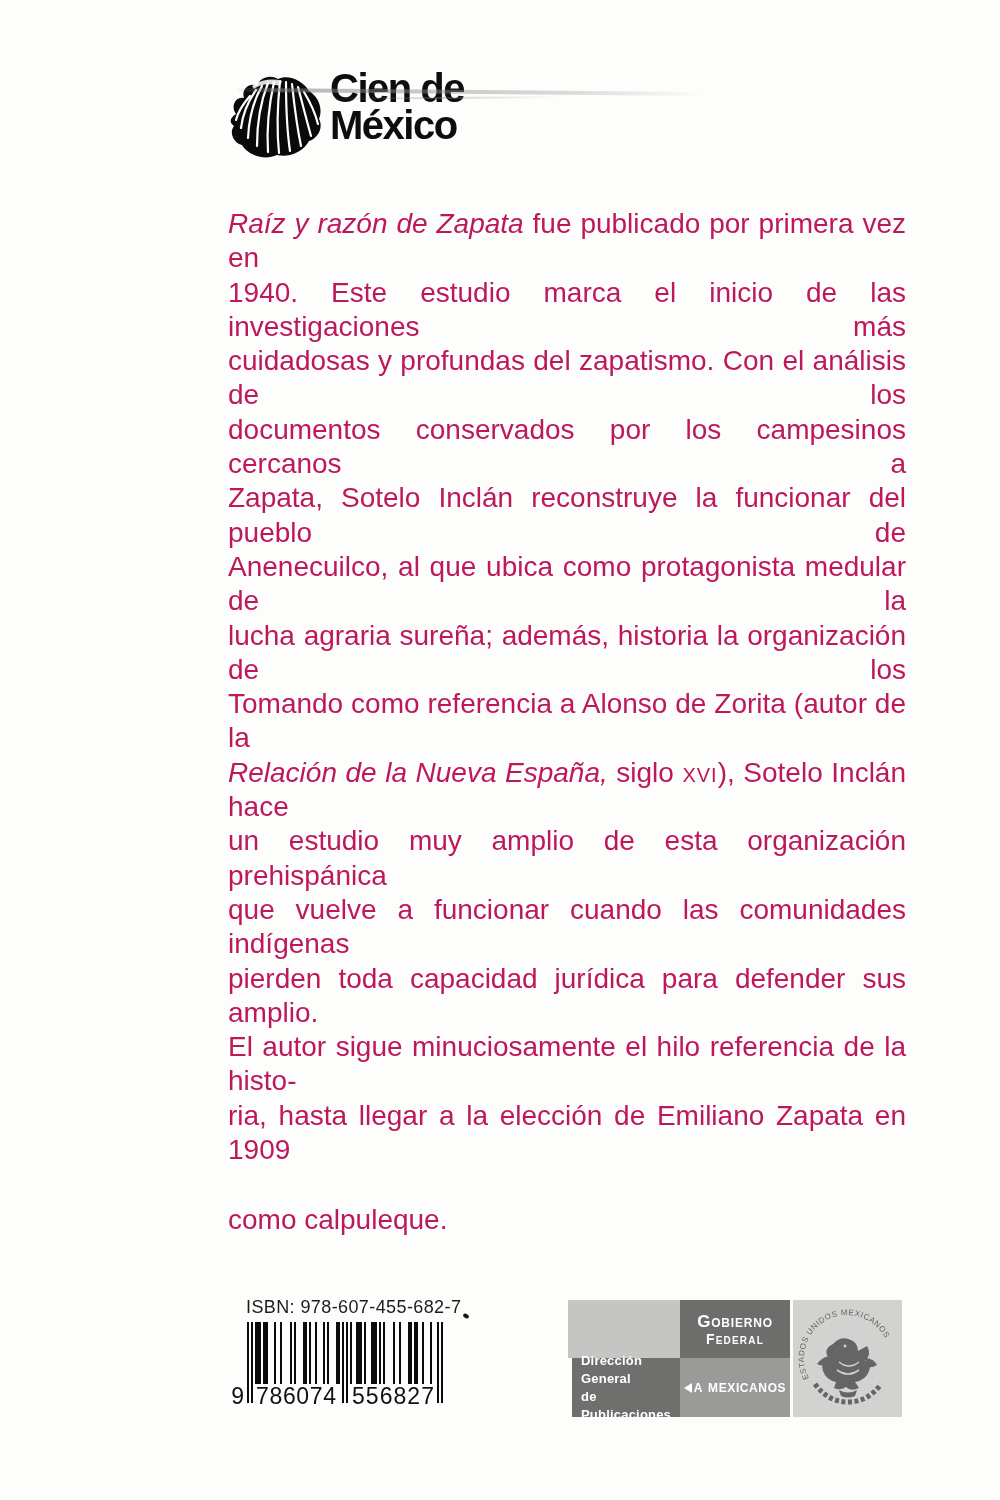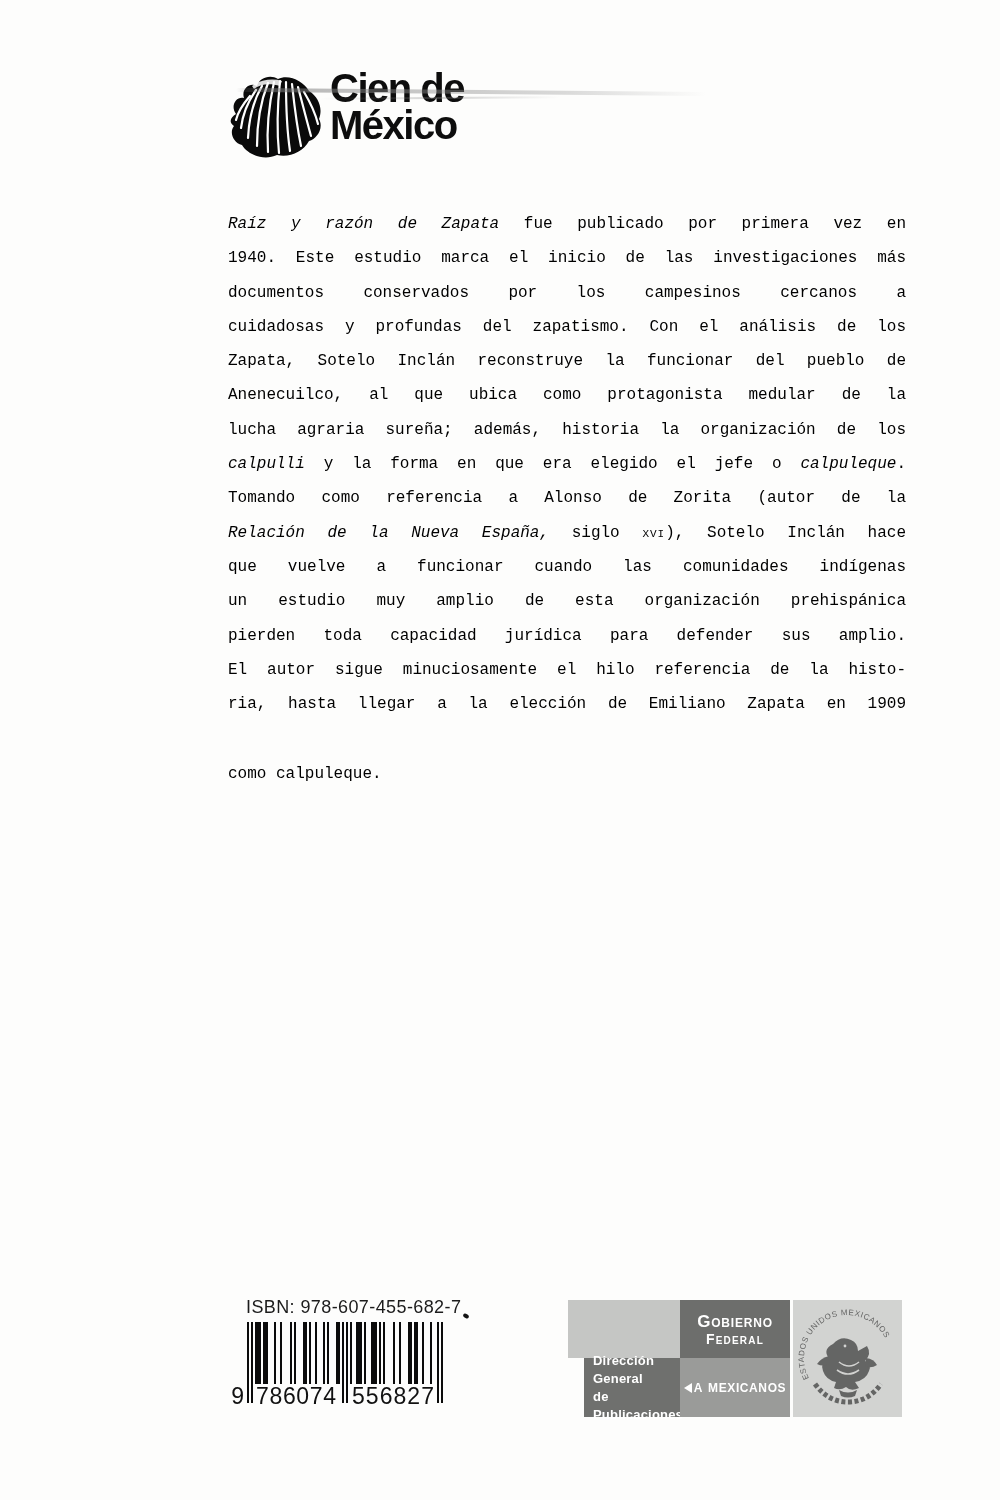--- a/index.html
+++ b/index.html
@@ -29,22 +29,22 @@
   }
   .scratch2 {
     position: absolute; left: 320px; top: 97px; width: 240px; height: 2px;
     background: linear-gradient(90deg, rgba(130,130,130,0), rgba(130,130,130,.35), rgba(130,130,130,0));
     transform: rotate(-0.4deg);
   }
 
   
   .blurb {
     position: absolute; left: 228px; top: 207px; width: 678px;
-    font-family: Liberation Mono, monospace;
-    font-size: 16px; line-height: 34.3px; color: #000000;
+    font-family: Liberation Sans, sans-serif;
+    font-size: 28px; line-height: 34.3px; color: #be185d;
   }
   .blurb .line { text-align: justify; text-align-last: justify; -moz-text-align-last: justify; }
   .blurb .line.last { text-align-last: left; margin-top: 36px; -moz-text-align-last: left; }
   .blurb .it { font-style: italic; }
   .blurb .sc { font-variant: small-caps; letter-spacing: 1px; }
 
   
   .isbn-label {
     position: absolute; left: 246px; top: 1297px;
     font-size: 18px; letter-spacing: 0.4px; color: #1c1c1c; white-space: nowrap;
@@ -65,21 +65,21 @@
     position: absolute; left: 463px; top: 1314px; width: 6px; height: 4px;
     background: #141414; border-radius: 2px; transform: rotate(28deg);
   }
 
   
   .pub-grid { position: absolute; left: 568px; top: 1300px; width: 334px; height: 117px; }
   .cell { position: absolute; }
   .cell-empty    { left: 0;    top: 0;    width: 112px; height: 58px; }
   .cell-gobierno { left: 112px; top: 0;   width: 110px; height: 58px;
                    display: flex; flex-direction: column; align-items: center; justify-content: center; }
-  .cell-direccion{ left: 16px;    top: 58px; width: 112px; height: 59px;
+  .cell-direccion{ left: 4px;    top: 58px; width: 112px; height: 59px;
                    display: flex; flex-direction: column; justify-content: center; padding-left: 9px; }
   .cell-conaculta{ left: 112px; top: 58px; width: 110px; height: 59px;
                    display: flex; align-items: center; justify-content: center; }
   .cell-seal     { left: 225px; top: 0;   width: 109px; height: 117px; }
 
   .gob-1 { color: #fff; font-weight: bold; font-variant: small-caps; font-size: 17px;
            letter-spacing: 0.8px; line-height: 19px; }
   .gob-2 { color: #fff; font-weight: bold; font-variant: small-caps; font-size: 14px;
            letter-spacing: 1.2px; line-height: 16px; }
   .dir-line { color: #fff; font-weight: bold; font-size: 13px; line-height: 18px; letter-spacing: 0.2px; }
@@ -115,30 +115,29 @@
     <div>Cien de</div>
     <div>México</div>
   </div>
 
   <div class="scratch"></div>
   <div class="scratch2"></div>
 
   <div class="blurb">
       <div class="line"><span class="it">Raíz y razón de Zapata</span><span> fue publicado por primera vez en</span></div>
       <div class="line"><span>1940. Este estudio marca el inicio de las investigaciones más</span></div>
+      <div class="line"><span>cuidadosas y profundas del zapatismo. Con el análisis de los</span></div>
       <div class="line"><span>documentos conservados por los campesinos cercanos a</span></div>
-      <div class="line"><span>cuidadosas y profundas del zapatismo. Con el análisis de los</span></div>
       <div class="line"><span>Zapata, Sotelo Inclán reconstruye la funcionar del pueblo de</span></div>
       <div class="line"><span>Anenecuilco, al que ubica como protagonista medular de la</span></div>
       <div class="line"><span>lucha agraria sureña; además, historia la organización de los</span></div>
-      <div class="line"><span class="it">calpulli</span><span> y la forma en que era elegido el jefe o </span><span class="it">calpuleque</span><span>.</span></div>
       <div class="line"><span>Tomando como referencia a Alonso de Zorita (autor de la</span></div>
       <div class="line"><span class="it">Relación de la Nueva España,</span><span> siglo </span><span class="sc">xvi</span><span>), Sotelo Inclán hace</span></div>
+      <div class="line"><span>un estudio muy amplio de esta organización prehispánica</span></div>
       <div class="line"><span>que vuelve a funcionar cuando las comunidades indígenas</span></div>
-      <div class="line"><span>un estudio muy amplio de esta organización prehispánica</span></div>
       <div class="line"><span>pierden toda capacidad jurídica para defender sus amplio.</span></div>
       <div class="line"><span>El autor sigue minuciosamente el hilo referencia de la histo-</span></div>
       <div class="line"><span>ria, hasta llegar a la elección de Emiliano Zapata en 1909</span></div>
       <div class="line last"><span>como calpuleque.</span></div>
     </div>
 
   <div class="isbn-label">ISBN: 978-607-455-682-7</div>
   <div class="barcode">
       <div class="bar" style="left: 0px; width: 2.06px; height: 81px;"></div>
       <div class="bar" style="left: 4.12px; width: 2.06px; height: 81px;"></div>

